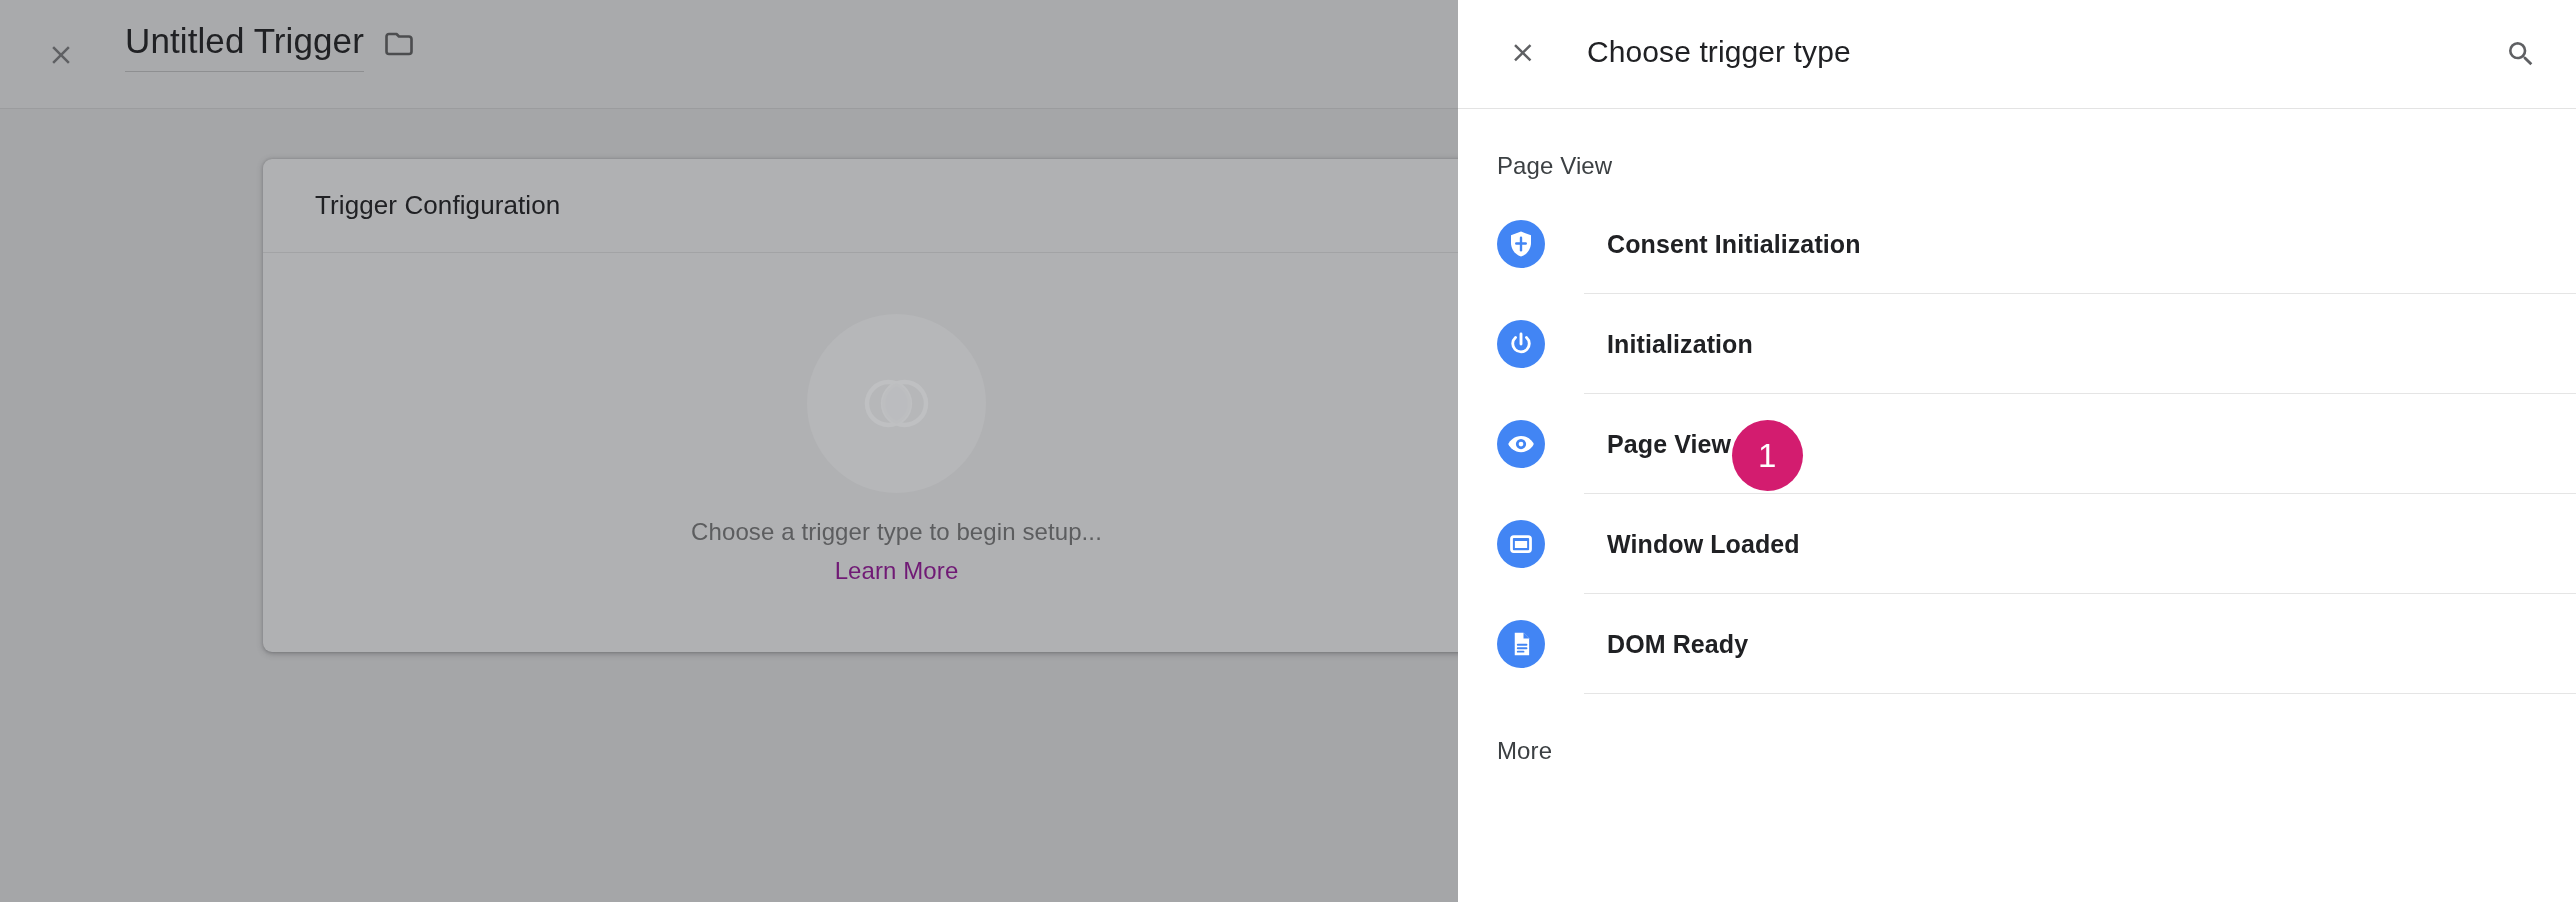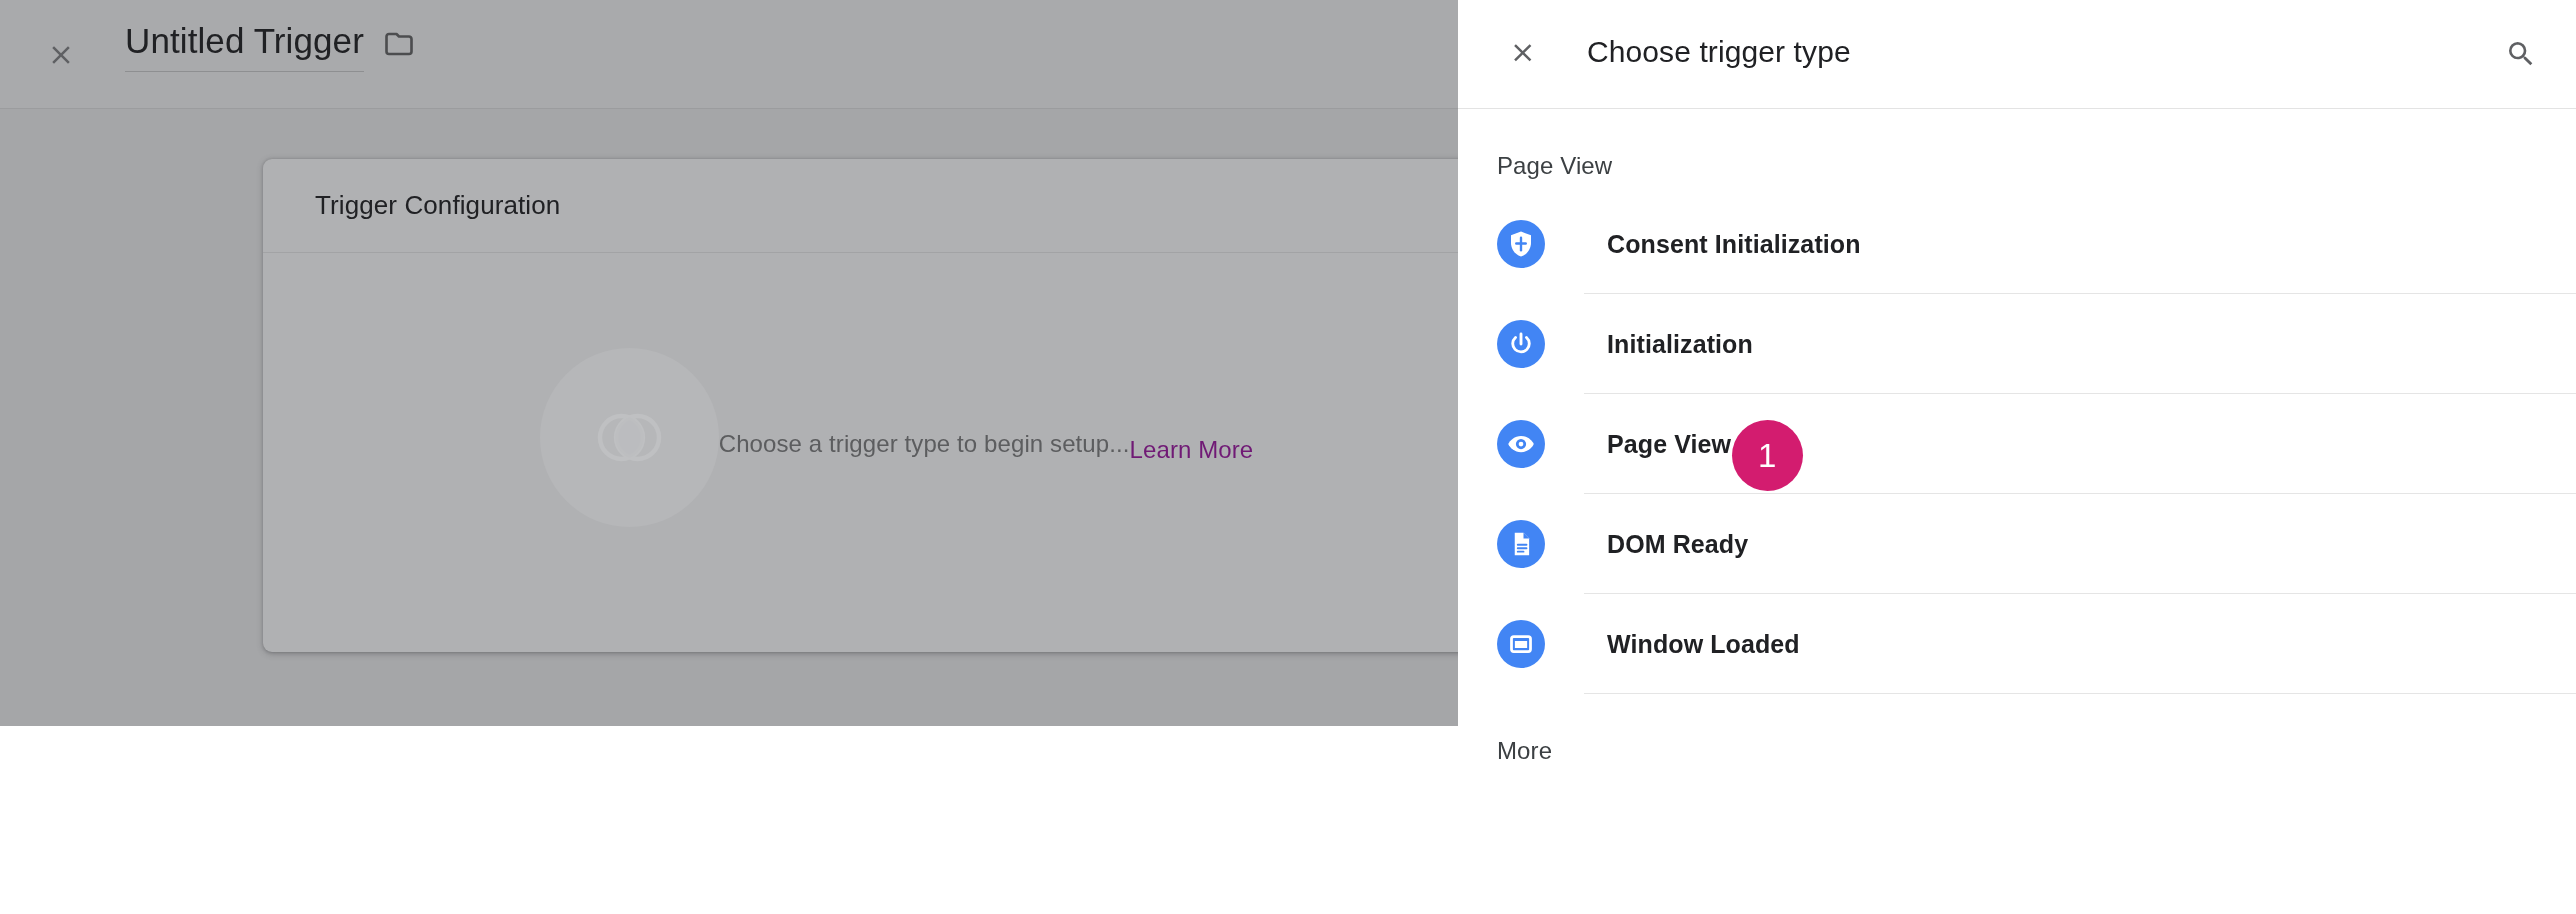--- a/index.html
+++ b/index.html
@@ -16,21 +16,21 @@
     background: #ffffff;
     position: relative;
     -webkit-font-smoothing: antialiased;
   }
 
   
   #backdrop {
     position: absolute;
     left: 0; top: 0;
     width: 1458px;
-    height: 726px;
+    height: 902px;
     background: #a5a6a8;
     overflow: hidden;
   }
 
   
   #editor-topbar {
     position: absolute;
     left: 0; top: 0;
     width: 1458px;
     height: 109px;
@@ -93,20 +93,21 @@
   #config-card-title {
     font-size: 26px;
     color: #202124;
     font-weight: 400;
     letter-spacing: 0.1px;
   }
 
   #config-card-body {
     height: 399px;
     display: flex;
+    flex-direction: column;
     align-items: center;
     justify-content: center;
     padding-bottom: 5.4px;
   }
 
   #placeholder-graphic {
     width: 179px;
     height: 179px;
     border-radius: 50%;
     background: #b6b7b9;
@@ -344,40 +345,40 @@
           <circle cx="12" cy="12" r="1.9" fill="#ffffff"></circle>
         </svg>
       </span>
       <span class="trigger-label">Page View</span>
       <span class="row-divider"></span>
     </div>
 
     <div class="trigger-row">
       <span class="trigger-icon" style="background:#4285f4;">
         <svg width="30" height="30" viewBox="0 0 24 24">
+          <rect x="4.4" y="6" width="15.2" height="12" rx="1.8" fill="none" stroke="#ffffff" stroke-width="2.2"></rect>
+          <rect x="7.1" y="9.6" width="9.8" height="5.6" fill="#ffffff"></rect>
+        </svg>
+      </span>
+      <span class="trigger-label">Window Loaded</span>
+      <span class="row-divider"></span>
+    </div>
+
+    <div class="trigger-row">
+      <span class="trigger-icon" style="background:#4285f4;">
+        <svg width="30" height="30" viewBox="0 0 24 24">
           <path d="M7 3h7l4.5 4.5V21H7z" fill="#ffffff"></path>
           <path d="M14 3v4.6h4.5" fill="#4285f4"></path>
           <path d="M9.4 12.6h7M9.4 15.4h7M9.4 18.1h4.6" stroke="#4285f4" stroke-width="1.5" stroke-linecap="round"></path>
         </svg>
       </span>
       <span class="trigger-label">DOM Ready</span>
       <span class="row-divider"></span>
     </div>
 
-    <div class="trigger-row">
-      <span class="trigger-icon" style="background:#4285f4;">
-        <svg width="30" height="30" viewBox="0 0 24 24">
-          <rect x="4.4" y="6" width="15.2" height="12" rx="1.8" fill="none" stroke="#ffffff" stroke-width="2.2"></rect>
-          <rect x="7.1" y="9.6" width="9.8" height="5.6" fill="#ffffff"></rect>
-        </svg>
-      </span>
-      <span class="trigger-label">Window Loaded</span>
-      <span class="row-divider"></span>
-    </div>
-
     <div class="section-header">More</div>
 
 
   </div>
 </div>
 
 <div id="step-badge">1</div>
 
 
 </body></html>

